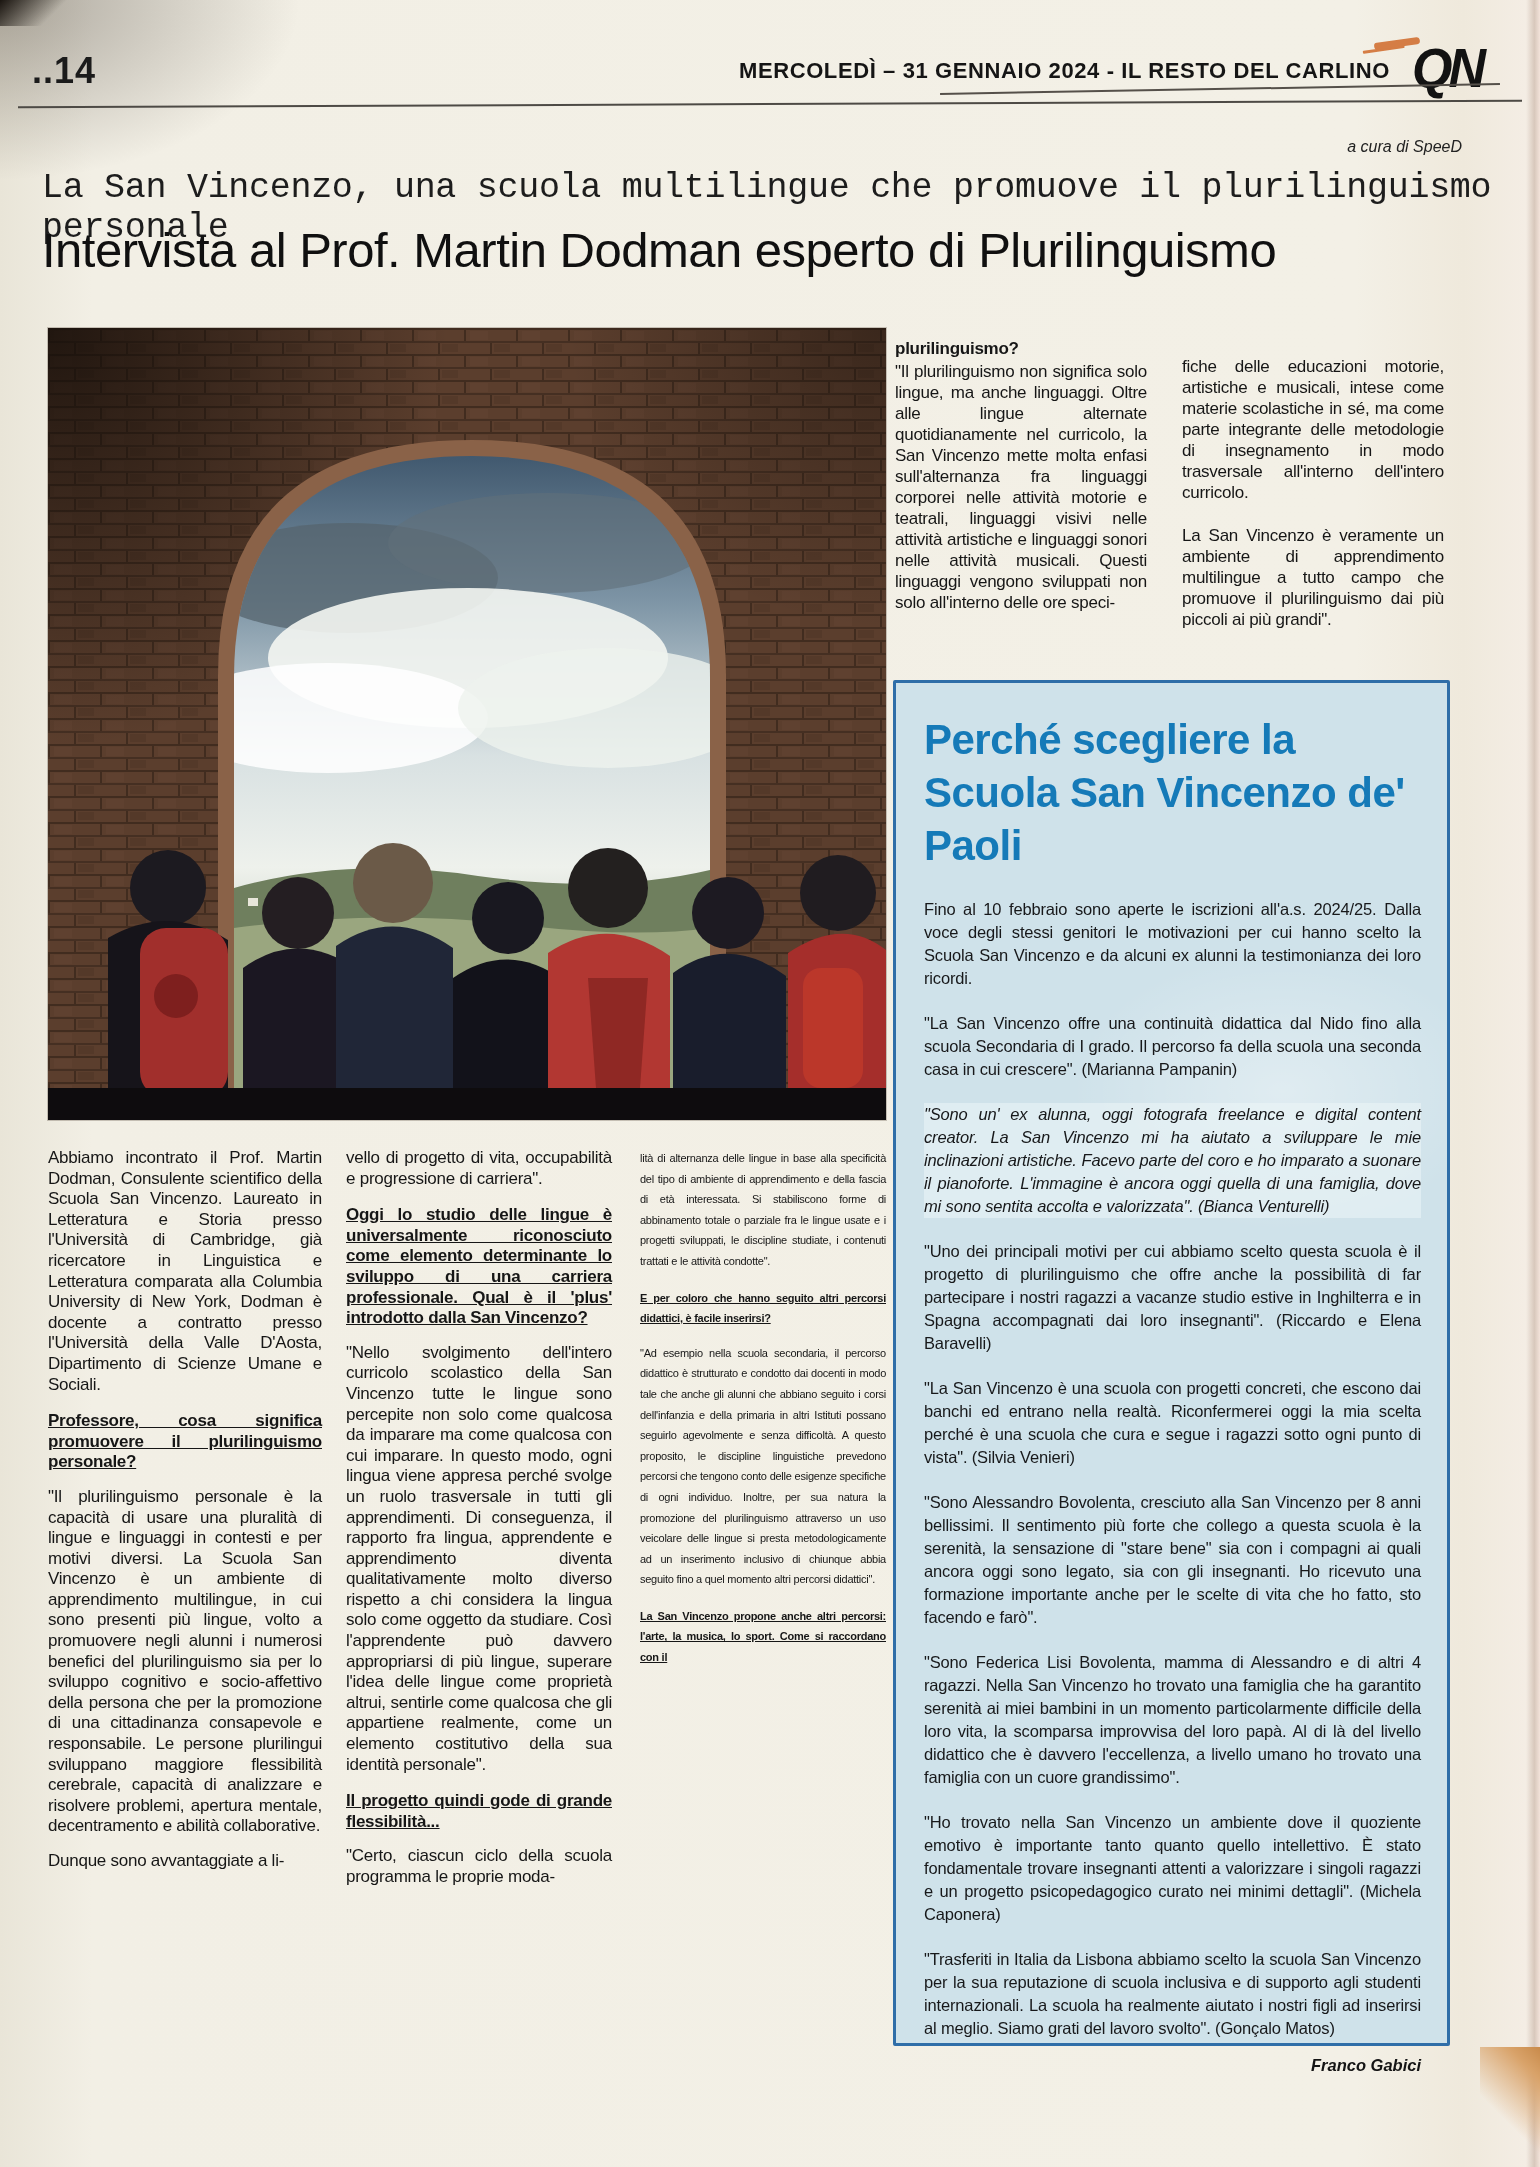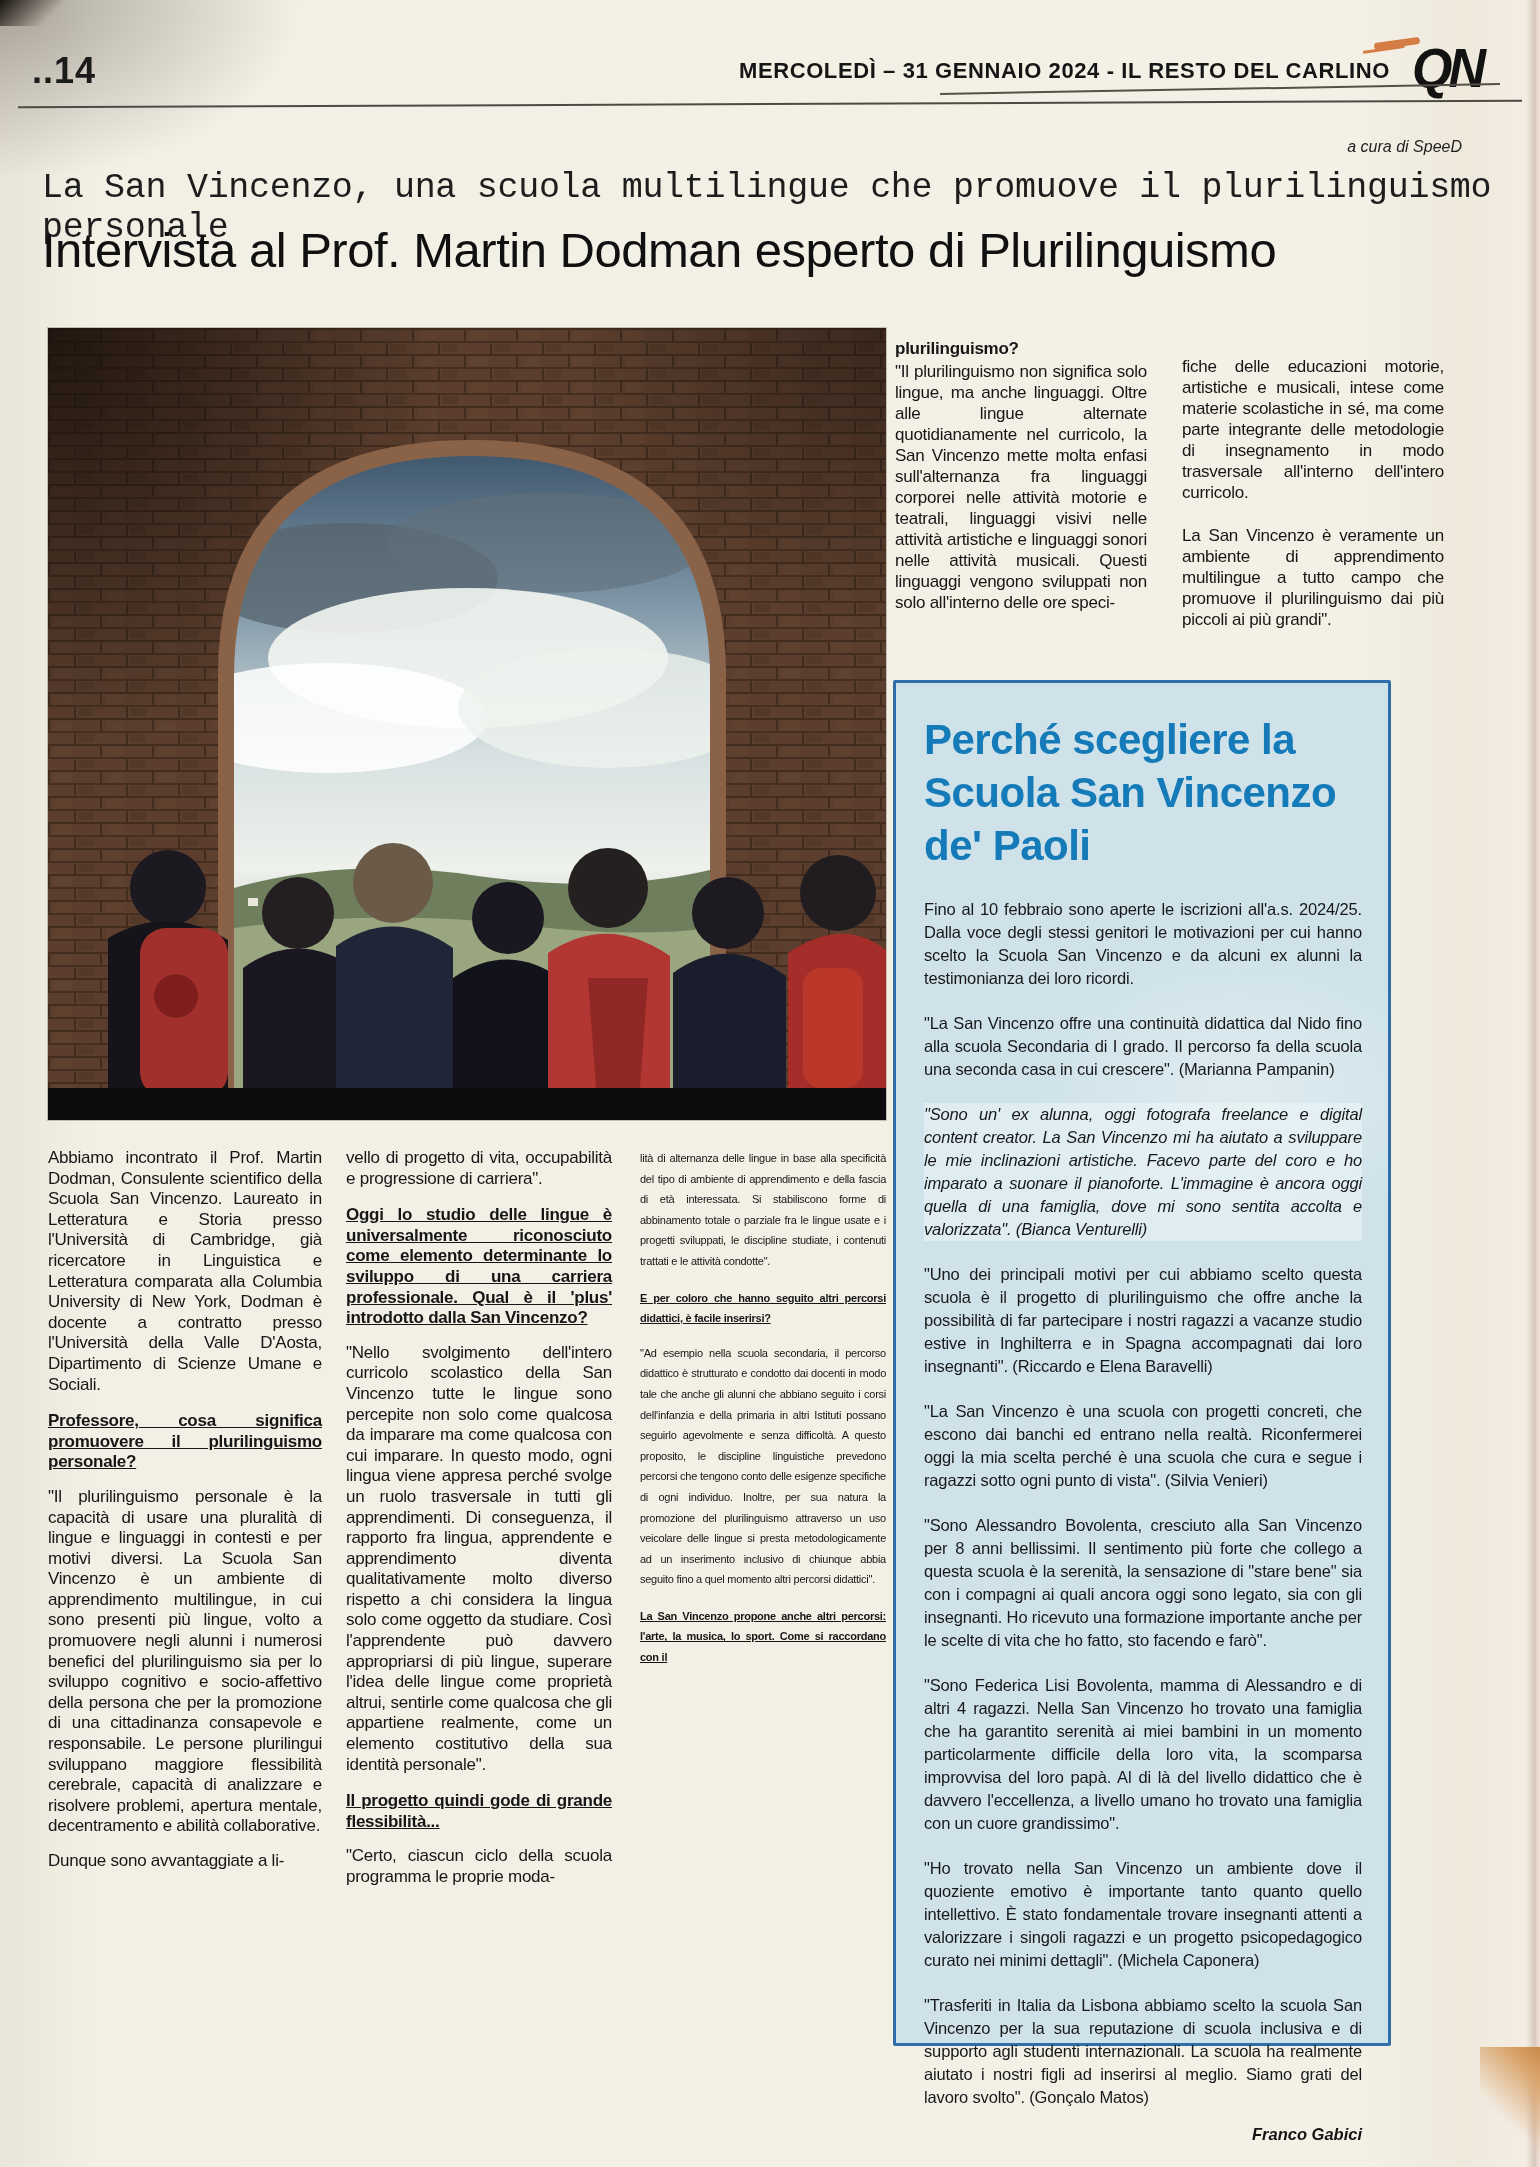--- a/index.html
+++ b/index.html
@@ -41,21 +41,21 @@
   .col p.lead-h{font-weight:700;margin:0 0 2px 0;}
   .colD{left:895px;top:338px;width:252px;}
   .colE{left:1182px;top:356px;width:262px;}
   .colE p{margin-bottom:22px;}
   .colA{left:48px;top:1148px;width:274px;font-size:17px;line-height:20.6px;}
   .colB{left:346px;top:1148px;width:266px;font-size:17px;line-height:20.6px;}
   .colC{left:640px;top:1148px;width:246px;font-size:11px;line-height:20.6px;}
 
   
   .bluebox{
-    position:absolute;left:893px;top:680px;width:498px;height:1366px;box-sizing:border-box;
+    position:absolute;left:893px;top:680px;width:557px;height:1366px;box-sizing:border-box;
     background:
       radial-gradient(ellipse 300px 200px at 70% 30%, rgba(255,255,255,.35), rgba(255,255,255,0) 70%),
       #cfe2ea;
     border:3px solid #2f6ea8;border-radius:2px;
     padding:26px 26px 18px 28px;
   }
   .bluebox .box-title{
     font-size:42px;line-height:53px;font-weight:700;color:#157ab8;letter-spacing:-.5px;margin:4px 0 26px 0;
   }
   .bluebox p{font-size:16.5px;line-height:23px;letter-spacing:-.15px;text-align:justify;color:#17181a;margin:0 0 22px 0;}

